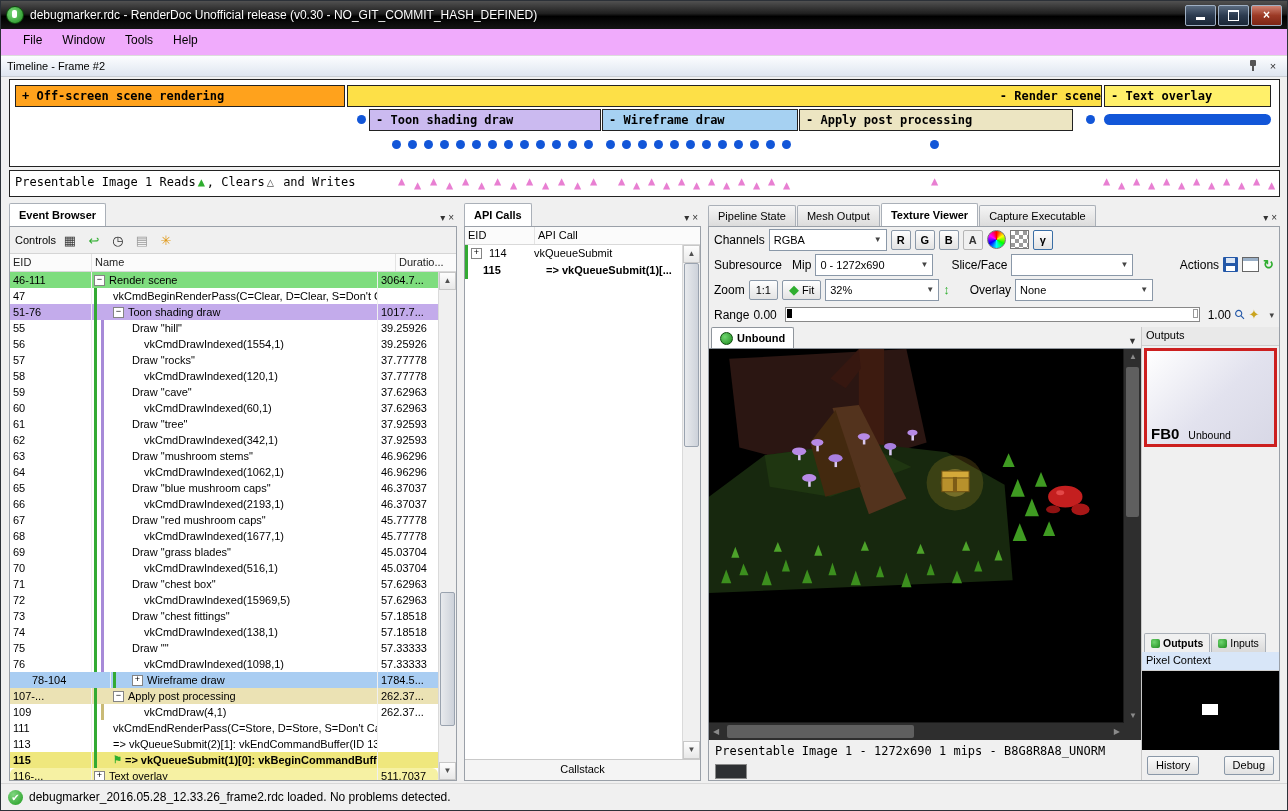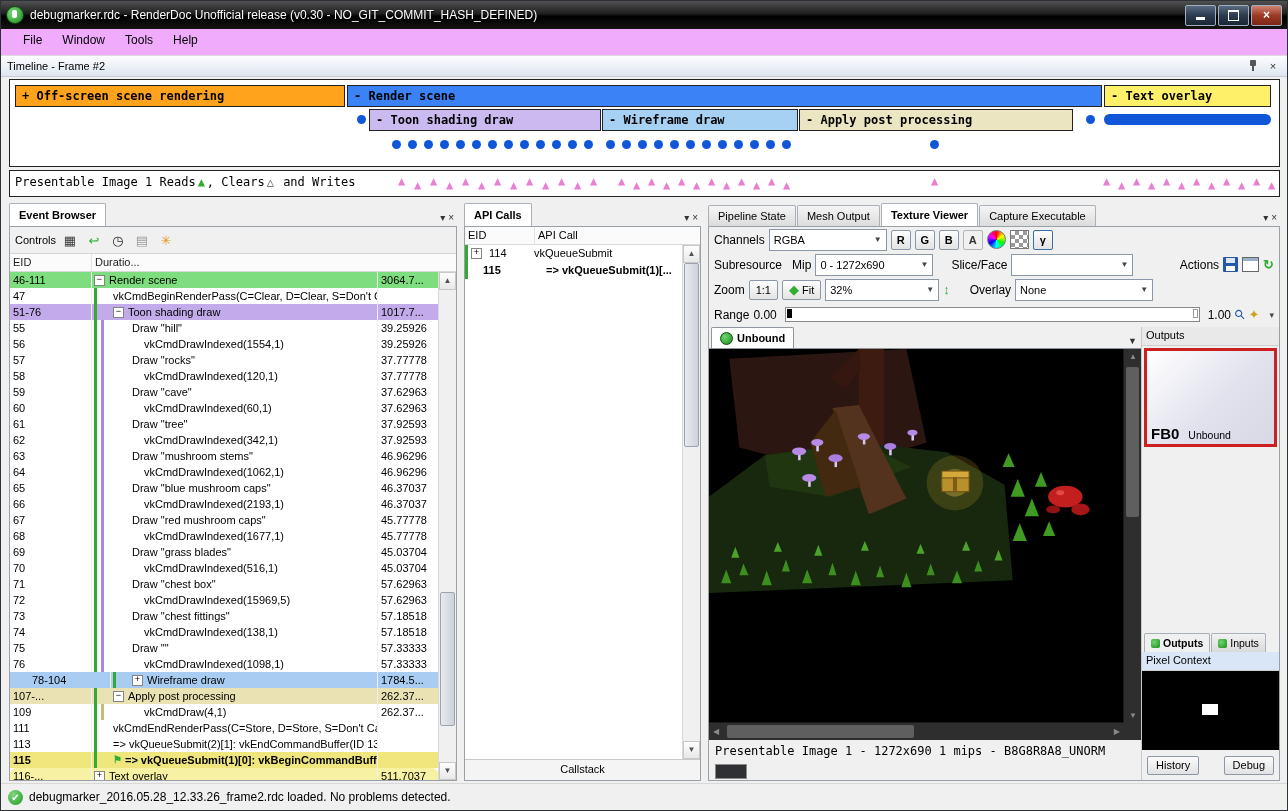--- a/index.html
+++ b/index.html
@@ -197,21 +197,21 @@
   </div>
 
   <div class="timeline">
     <div class="tl-header">
       <span class="cap">Timeline - Frame #2</span>
       <span class="pinbtn"></span>
       <span class="xbtn">×</span>
     </div>
     <div class="tl-canvas">
         <div class="tl-bar" style="left: 5px; width: 330px; background: rgb(255, 162, 28); top: 5px;">+ Off-screen scene rendering</div>
-        <div class="tl-bar" style="left: 337px; width: 755px; background: #3b82f6; top: 5px;">- Render scene</div>
+        <div class="tl-bar" style="left: 337px; width: 755px; background: #fde047; top: 5px; text-align: right;">- Render scene</div>
         <div class="tl-bar" style="left: 1094px; width: 167px; background: rgb(255, 240, 106); top: 5px;">- Text overlay</div>
         <div class="tl-bar" style="left: 359px; width: 232px; background: rgb(203, 186, 240); top: 29px;">- Toon shading draw</div>
         <div class="tl-bar" style="left: 592px; width: 196px; background: rgb(166, 209, 242); top: 29px;">- Wireframe draw</div>
         <div class="tl-bar" style="left: 789px; width: 274px; background: rgb(236, 229, 194); top: 29px;">- Apply post processing</div>
         <div class="tl-dot" style="left: 347px; top: 35px; background: rgb(18, 86, 216);"></div>
         <div class="tl-dot" style="left: 1076px; top: 35px; background: rgb(18, 86, 216);"></div>
         <div class="tl-capsule" style="left: 1094px; width: 167px; top: 34px; background: rgb(18, 86, 216);"></div>
         <div class="tl-dot" style="left: 382px; top: 60px; background: rgb(18, 86, 216);"></div>
         <div class="tl-dot" style="left: 398px; top: 60px; background: rgb(18, 86, 216);"></div>
         <div class="tl-dot" style="left: 414px; top: 60px; background: rgb(18, 86, 216);"></div>
@@ -263,20 +263,21 @@
           <span style="display:flex;gap:2px;">
               <button class="tool-btn" style="color: rgb(58, 58, 58);">▦</button>
               <button class="tool-btn" style="color: rgb(47, 174, 47);">↩</button>
               <button class="tool-btn" style="color: rgb(51, 51, 51);">◷</button>
               <button class="tool-btn" style="color: rgb(154, 154, 154);">▤</button>
               <button class="tool-btn" style="color: rgb(224, 154, 26);">✳</button>
             </span>
         </div>
         <div class="eb-head">
           <div class="h-eid">EID</div>
+          <div class="h-name">Name</div>
           <div class="h-dur">Duratio...</div>
         </div>
         <div class="eb-scroller">
           <div class="ev-rows">
               <div class="ev-row" style="background: rgb(126, 221, 126);">
                 <div class="ev-eid">46-111</div>
                 <div class="ev-name">
                   <span class="ind" style="width: 0px;"></span>
                   <span class="exp">−</span>
                   <span class="ev-text">Render scene</span>

